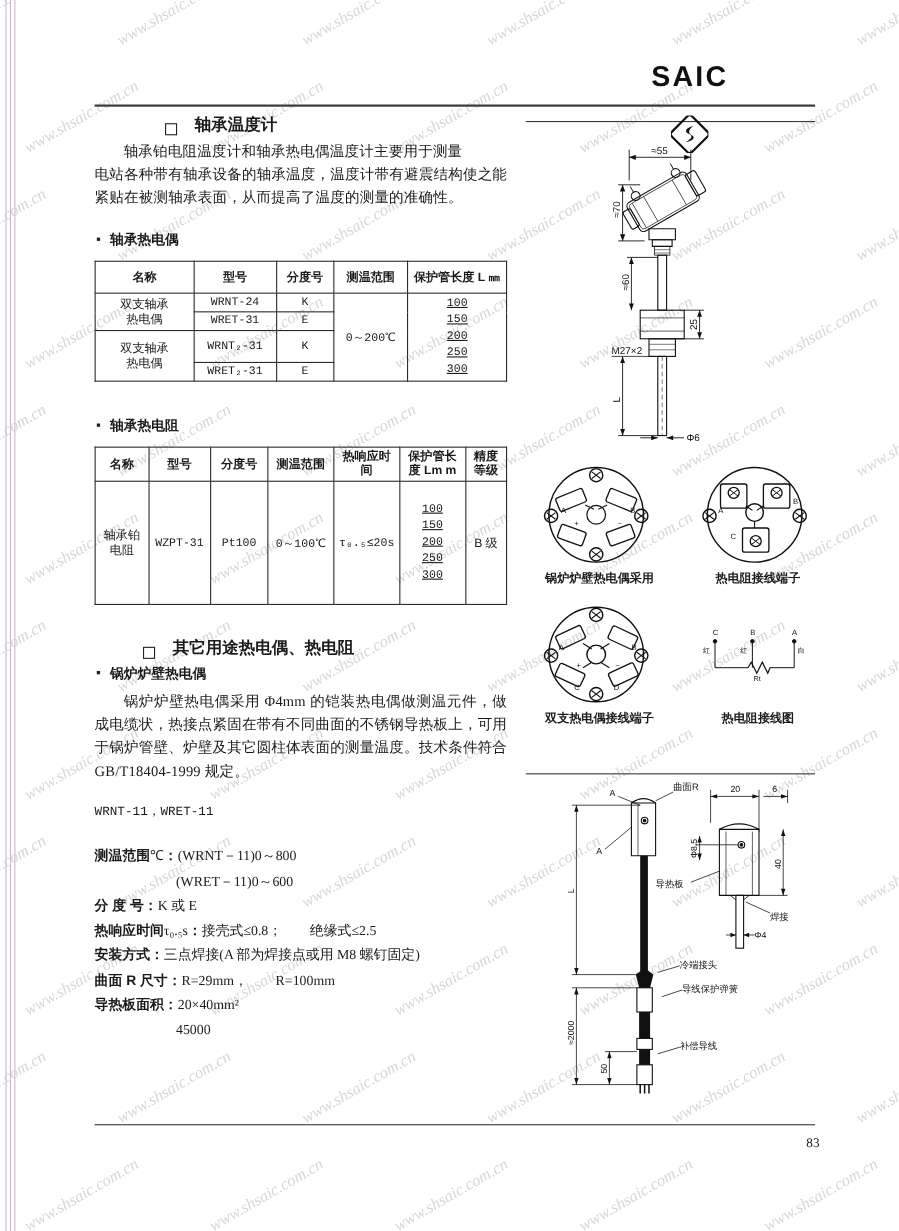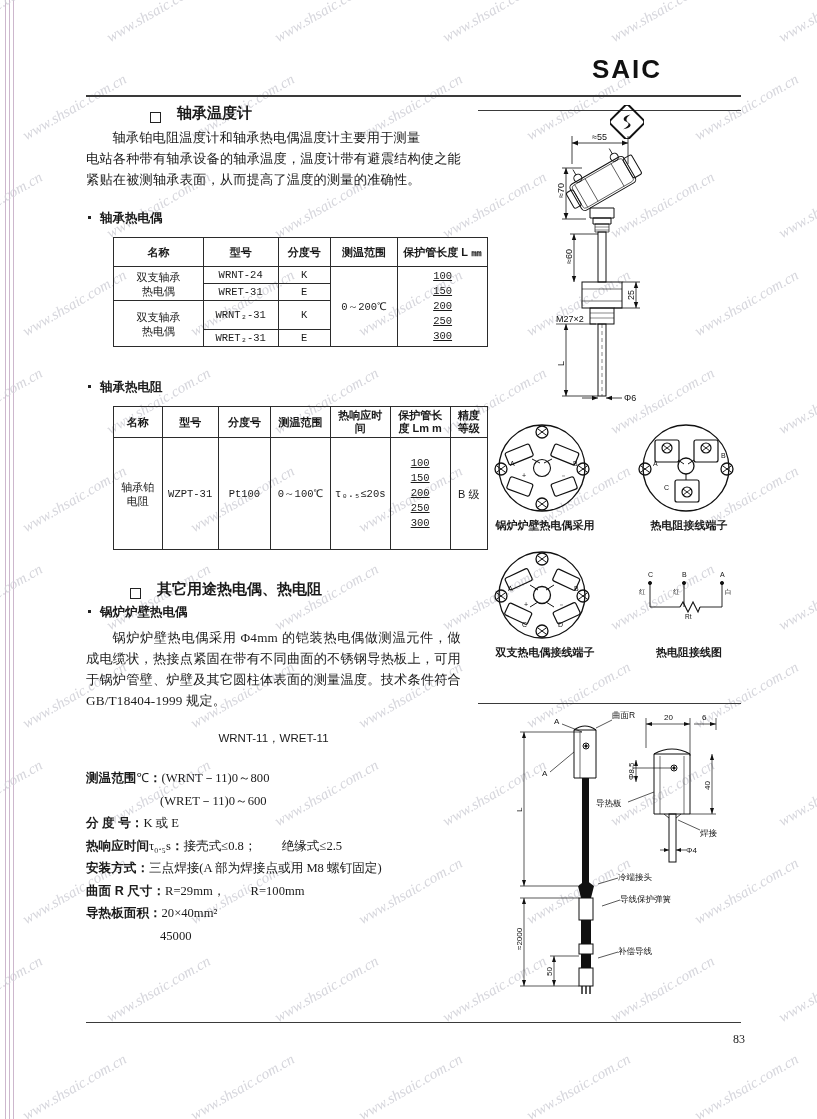--- a/index.html
+++ b/index.html
@@ -133,21 +133,20 @@
     letter-spacing: .2px;
   }
   p.body.indent { text-indent: 2em; }
 
   
   table.spec {
     border-collapse: collapse;
     width: 100%;
     font-size: 10.5px;
     background: transparent;
-    margin-left: 27px;
   }
   table.spec td, table.spec th {
     border: 1px solid #2b2b2b;
     text-align: center;
     vertical-align: middle;
     padding: 2px 2px;
     font-weight: normal;
   }
   table.spec th {
     font-family: "Liberation Sans", sans-serif;
@@ -183,24 +182,23 @@
     font-family: "Liberation Sans", sans-serif;
     font-weight: bold;
     font-size: 12.6px;
   }
   .spec-line .val {
     font-family: "Liberation Serif", serif;
     font-size: 12.6px;
   }
   .spec-line.cont { padding-left: 74px; }
   .mono-line {
-    font-family: Liberation Sans, sans-serif;
+    font-family: Liberation Mono, monospace;
     font-size: 11.5px;
     line-height: 21px;
-    text-align: center;
   }
 
   
   .fig-caption {
     font-family: "Liberation Sans", sans-serif;
     font-weight: bold;
     font-size: 11px;
     text-align: center;
     margin-top: 4px;
   }

